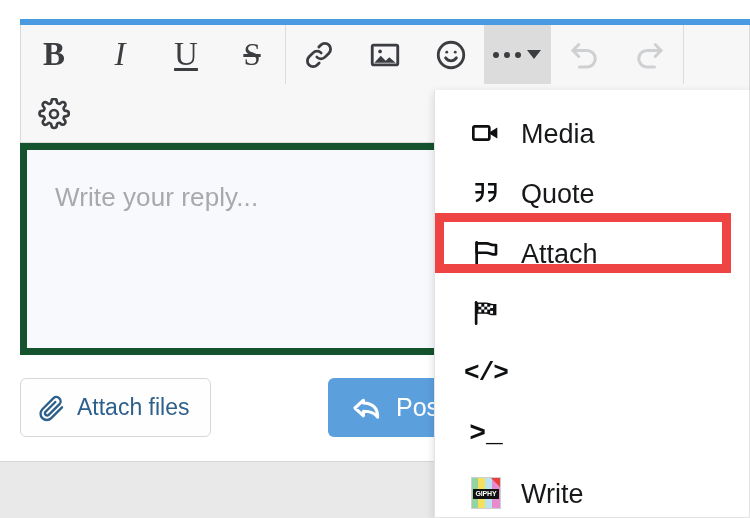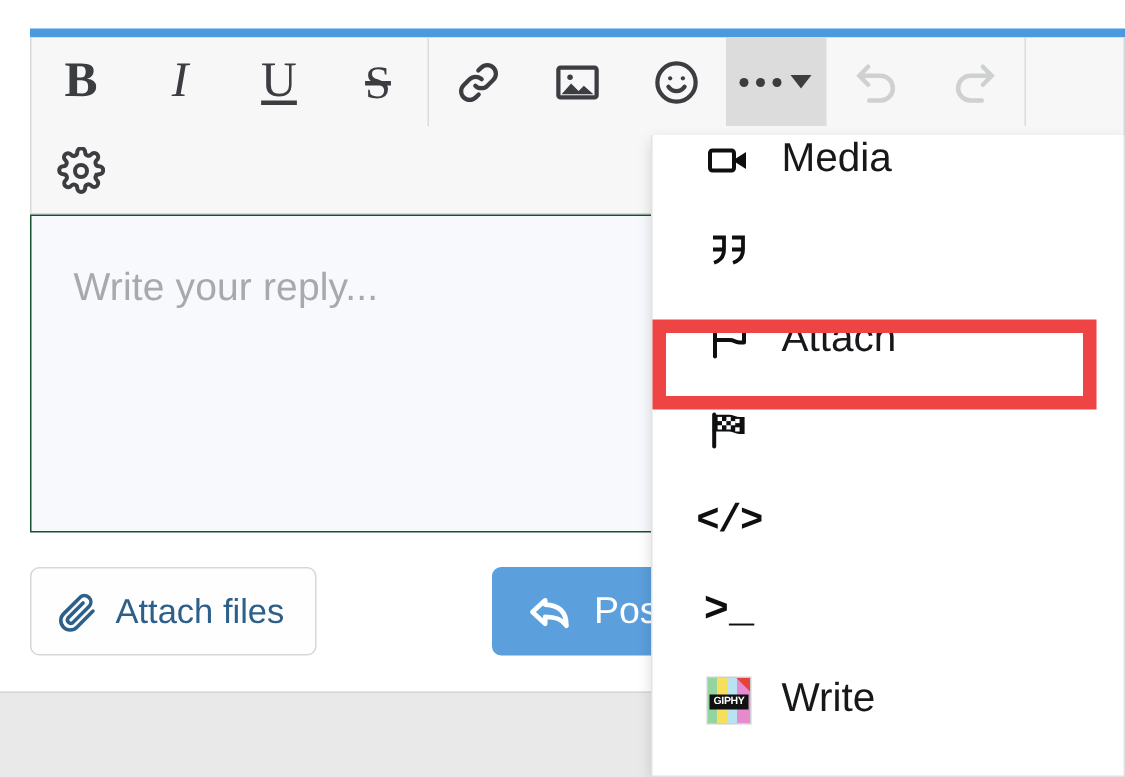--- a/index.html
+++ b/index.html
@@ -105,21 +105,21 @@
   }
 
   
   .reply-area {
     position: absolute;
     left: 0;
     top: 124px;
     width: 652px;
     height: 212px;
     background: #f7f9fc;
-    border: 1px solid #14532d;
+    border: 7px solid #14532d;
   }
   .reply-placeholder {
     position: absolute;
     left: 28px;
     top: 32px;
     font-size: 26px;
     color: #a7a9ac;
     letter-spacing: .1px;
   }
 
@@ -176,21 +176,21 @@
     box-shadow: 0 3px 9px rgba(0,0,0,.14);
     z-index: 20;
   }
 
   .menu-item {
     position: absolute;
     left: 0;
     width: 316px;
     height: 60px;
     display: flex;
-    align-items: flex-start;
+    align-items: flex-end;
     gap: 18px;
     padding-left: 34px;
     color: #16181a;
     font-size: 27px;
   }
   .menu-icon {
     width: 34px;
     height: 34px;
     display: flex;
     align-items: center;
@@ -383,20 +383,21 @@
     </div>
 
     <div class="menu-item" style="top:60px">
       <span class="menu-icon">
         <svg width="32" height="32" viewBox="0 0 24 24" fill="none" stroke="currentColor" stroke-width="1.9">
           <path d="M4 5.5h5.5v6c0 3.4-1.9 5.6-5 6.6"></path>
           <path d="M13.5 5.5H19v6c0 3.4-1.9 5.6-5 6.6"></path>
           <path d="M4 11.5h5.5M13.5 11.5H19"></path>
         </svg>
       </span>
+      <span>Quote</span>
     </div>
 
     <div class="menu-item" style="top:120px">
       <span class="menu-icon">
         <svg width="32" height="32" viewBox="0 0 24 24" fill="none" stroke="currentColor" stroke-width="2" stroke-linecap="round" stroke-linejoin="round">
           <path d="M5 20V4"></path>
           <path d="M5 4.8h7.5c2 0 3 1.2 5 1.2h2v7h-2c-2 0-3-1.2-5-1.2H5z"></path>
         </svg>
       </span>
       <span>Attach</span>

